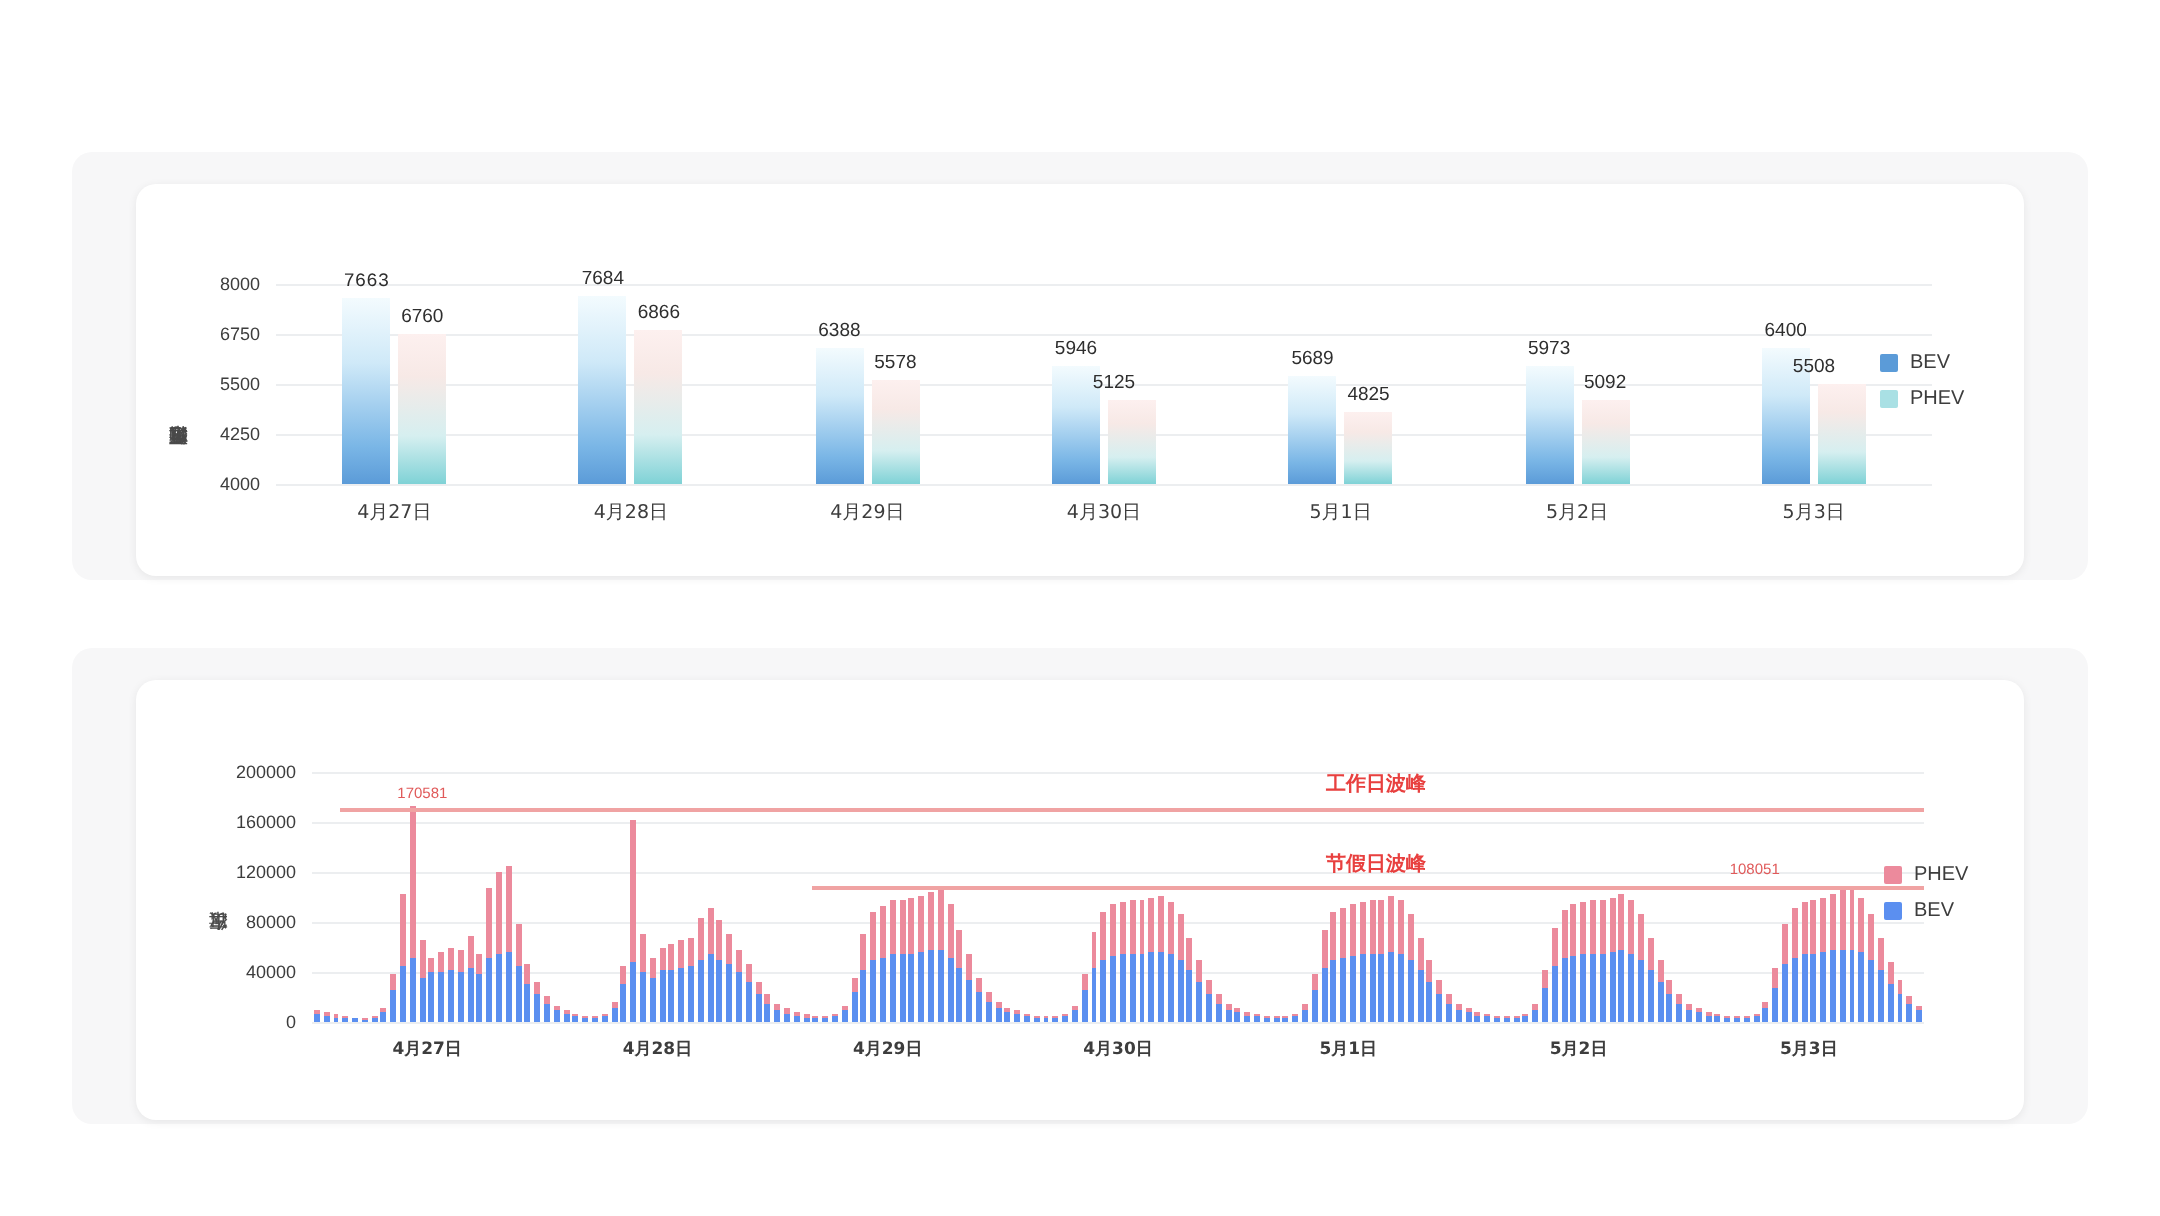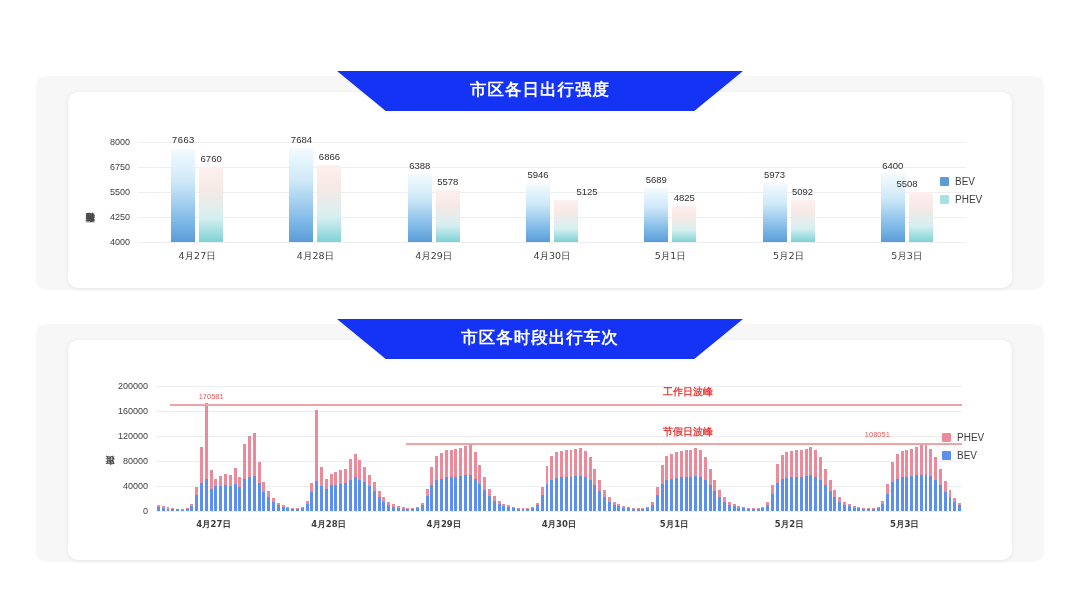--- a/index.html
+++ b/index.html
@@ -122,23 +122,20 @@
   }
 </style>
 </head>
 <body>
 
 <div id="root">
 
 
   <div class="panel" style="left:36px; top:76px; width:1008px; height:214px;"></div>
   <div class="card" style="left:68px; top:92px; width:944px; height:196px;"></div>
-  <div class="ribbon" style="left:337px; top:71px;">
-    <span class="ribbon-text">市区各日出行强度</span>
-  </div>
 
   <div class="plot" id="chart1" style="left:86px; top:120px; width:900px; height:150px;">
       <div class="ylabel" style="left:-2px; top:34px; height:76px;">每万辆出行车辆数</div>
       <div class="gridline" style="left:52px; top:122px; width:828px;"></div>
       <div class="ytick" style="top:122px; right:856px;">4000</div>
       <div class="gridline" style="left:52px; top:97px; width:828px;"></div>
       <div class="ytick" style="top:97px; right:856px;">4250</div>
       <div class="gridline" style="left:52px; top:72px; width:828px;"></div>
       <div class="ytick" style="top:72px; right:856px;">5500</div>
       <div class="gridline" style="left:52px; top:47px; width:828px;"></div>
@@ -156,21 +153,21 @@
       <div class="barlabel" style="left:243.42857142857142px; top:30.680000000000007px;">6866</div>
       <div class="xtick" style="left:229.42857142857142px; top:130px;">4月28日</div>
       <div class="bar1 bev" style="left:321.7142857142857px; width:24px; height:67.75999999999999px; bottom:28px;"></div>
       <div class="barlabel" style="left:333.7142857142857px; top:40.24000000000001px;">6388</div>
       <div class="bar1 phev" style="left:349.7142857142857px; width:24px; height:51.56px; bottom:28px;"></div>
       <div class="barlabel" style="left:361.7142857142857px; top:56.44px;">5578</div>
       <div class="xtick" style="left:347.7142857142857px; top:130px;">4月29日</div>
       <div class="bar1 bev" style="left:440.00000000000006px; width:24px; height:58.919999999999995px; bottom:28px;"></div>
       <div class="barlabel" style="left:452.00000000000006px; top:49.080000000000005px;">5946</div>
       <div class="bar1 phev" style="left:468.00000000000006px; width:24px; height:42.5px; bottom:28px;"></div>
-      <div class="barlabel" style="left:501px; top:65.5px;">5125</div>
+      <div class="barlabel" style="left:471px; top:65.5px;">5125</div>
       <div class="xtick" style="left:466.00000000000006px; top:130px;">4月30日</div>
       <div class="bar1 bev" style="left:558.2857142857142px; width:24px; height:53.78px; bottom:28px;"></div>
       <div class="barlabel" style="left:570.2857142857142px; top:54.22px;">5689</div>
       <div class="bar1 phev" style="left:586.2857142857142px; width:24px; height:36.5px; bottom:28px;"></div>
       <div class="barlabel" style="left:598.2857142857142px; top:71.5px;">4825</div>
       <div class="xtick" style="left:584.2857142857142px; top:130px;">5月1日</div>
       <div class="bar1 bev" style="left:676.5714285714286px; width:24px; height:59.46px; bottom:28px;"></div>
       <div class="barlabel" style="left:688.5714285714286px; top:48.54px;">5973</div>
       <div class="bar1 phev" style="left:704.5714285714286px; width:24px; height:41.84px; bottom:28px;"></div>
       <div class="barlabel" style="left:716.5714285714286px; top:66.16px;">5092</div>
@@ -188,23 +185,20 @@
       <span class="legend-label">BEV</span>
     </div>
     <div class="legend-row">
       <span class="legend-swatch" style="background:#a9e0e4;"></span>
       <span class="legend-label">PHEV</span>
     </div>
   </div>
 
   <div class="panel" style="left:36px; top:324px; width:1008px; height:238px;"></div>
   <div class="card" style="left:68px; top:340px; width:944px; height:220px;"></div>
-  <div class="ribbon" style="left:337px; top:319px;">
-    <span class="ribbon-text">市区各时段出行车次</span>
-  </div>
 
   <div class="plot" id="chart2" style="left:100px; top:372px; width:880px; height:165px;">
       <div class="ylabel" style="left:4px; top:52.5px; height:48px;">出行车次</div>
       <div class="gridline" style="left:56px; top:139px; width:806px;"></div>
       <div class="ytick" style="top:139px; right:832px;">0</div>
       <div class="gridline" style="left:56px; top:114px; width:806px;"></div>
       <div class="ytick" style="top:114px; right:832px;">40000</div>
       <div class="gridline" style="left:56px; top:89px; width:806px;"></div>
       <div class="ytick" style="top:89px; right:832px;">80000</div>
       <div class="gridline" style="left:56px; top:64px; width:806px;"></div>

